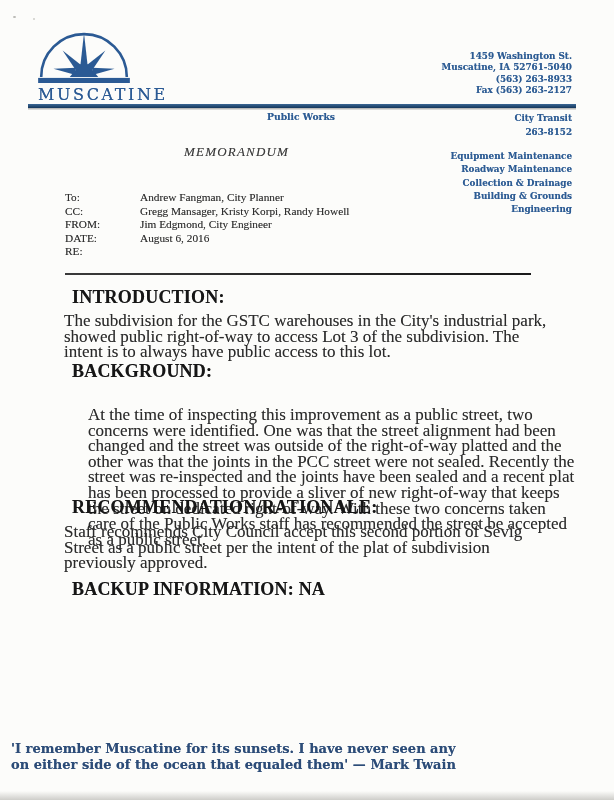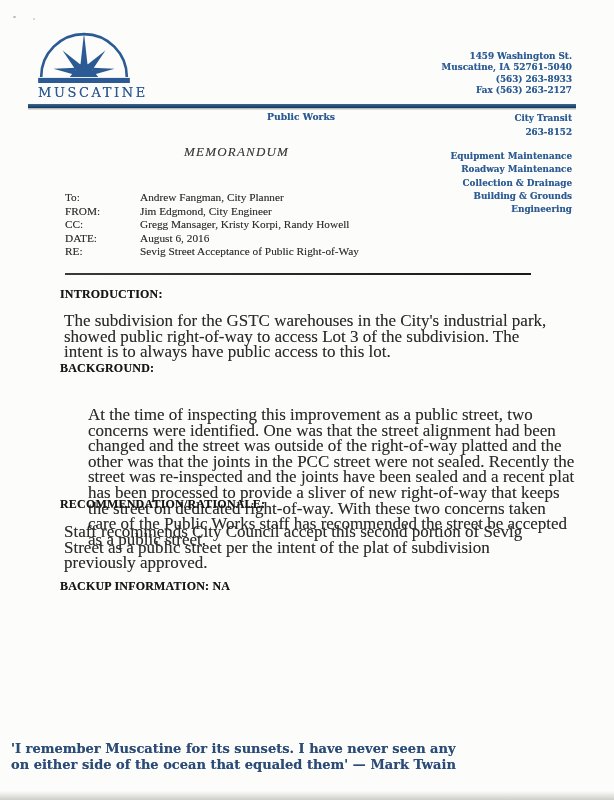--- a/index.html
+++ b/index.html
@@ -12,21 +12,21 @@
   .speck { position:absolute; background:#b9b9b4; border-radius:50%; }
   .speck.s1 { left:13px; top:16px; width:3px; height:2px; }
   .speck.s2 { left:33px; top:18px; width:2px; height:2px; opacity:.7; }
   .bottom-shade { position:absolute; left:0; bottom:0; width:614px; height:9px;
     background:linear-gradient(to bottom, rgba(0,0,0,0), rgba(120,118,110,0.35)); }
 
   
   .logo { position:absolute; left:38px; top:30px; width:104px; }
   .logo svg { display:block; }
   .logo-text {
-    font-family:"DejaVu Serif", serif; color:#2b5a94; font-size:13px;
+    font-family:"DejaVu Serif", serif; color:#2b5a94; font-size:16px;
     letter-spacing:2.6px; margin-top:2px; white-space:nowrap;
     text-shadow:0 0 .4px rgba(43,90,148,.8);
     text-align:right;
   }
   .blue-bold {
     font-family:"DejaVu Serif", serif; font-weight:bold; color:#2d5c94;
     font-size:8.8px; text-shadow:0 0 .3px rgba(45,92,148,.6);
   }
   .address { position:absolute; top:51px; right:42px; text-align:right; line-height:11.3px; }
   .rule { position:absolute; left:28px; top:104px; width:548px; height:3.5px;
@@ -43,21 +43,21 @@
   
   .fields { position:absolute; left:65px; top:191px; font-size:11.3px; line-height:13.5px; }
   .fields .row { display:flex; }
   .fields .lbl { width:75px; flex:0 0 75px; }
   .scan-text { color:#2e2e2e; text-shadow:0 0 .5px rgba(50,50,50,.45); }
 
   .divider { position:absolute; left:65px; top:273px; width:466px; height:1.8px;
     background:linear-gradient(to right,#3a3a3a,#242424 60%,#1a1a1a); }
 
   
-  .heading { position:absolute; left:60px; font-weight:bold; font-size:12px;
+  .heading { position:absolute; left:72px; font-weight:bold; font-size:18px;
     letter-spacing:.2px; color:#161616; text-shadow:0 0 .4px rgba(20,20,20,.5); }
   .para { position:absolute; left:64px; width:487px; font-size:17px;
     line-height:15.6px; color:#2b2b2b; text-shadow:0 0 .5px rgba(50,50,50,.4); }
   .h-intro { top:287px; } .p-intro { top:313px; }
   .h-bg    { top:361px; } .p-bg    { top:407px;margin-left:24px; }
   .h-rec   { top:497px; } .p-rec   { top:524px; }
   .h-backup{ top:568px;margin-top:11px; }
 
   
   .footer { position:absolute; left:11px; top:741px; width:604px; text-align:left;
@@ -111,34 +111,33 @@
     <div>Building &amp; Grounds</div>
     <div>Engineering</div>
   </div>
 
   <div class="fields scan-text">
     <div class="row">
       <span class="lbl">To:</span>
       <span class="val">Andrew Fangman, City Planner</span>
     </div>
     <div class="row">
+      <span class="lbl">CC:</span>
+      <span class="val">Gregg Mansager, Kristy Korpi, Randy Howell</span>
+    </div>
+    <div class="row">
       <span class="lbl">FROM:</span>
       <span class="val">Jim Edgmond, City Engineer</span>
-    </div>
-    <div class="row">
-      <span class="lbl">CC:</span>
-      <span class="val">Gregg Mansager, Kristy Korpi, Randy Howell</span>
     </div>
     <div class="row">
       <span class="lbl">DATE:</span>
       <span class="val">August 6, 2016</span>
     </div>
     <div class="row">
       <span class="lbl">RE:</span>
-      <span class="val">Sevig Street Acceptance of Public Right-of-Way</span>
     </div>
   </div>
 
   <div class="divider"></div>
 
   <div class="heading h-intro">INTRODUCTION:</div>
   <div class="para p-intro">The subdivision for the GSTC warehouses in the City's industrial park, showed public right-of-way to access Lot 3 of the subdivision.  The intent is to always have public access to this lot.</div>
 
   <div class="heading h-bg">BACKGROUND:</div>
   <div class="para p-bg">At the time of inspecting this improvement as a public street, two concerns were identified.  One was that the street alignment had been changed and the street was outside of the right-of-way platted and the other was that the joints in the PCC street were not sealed.  Recently the street was re-inspected and the joints have been sealed and a recent plat has been processed to provide a sliver of new right-of-way that keeps the street on dedicated right-of-way.  With these two concerns taken care of the Public Works staff has recommended the street be accepted as a public street.</div>

